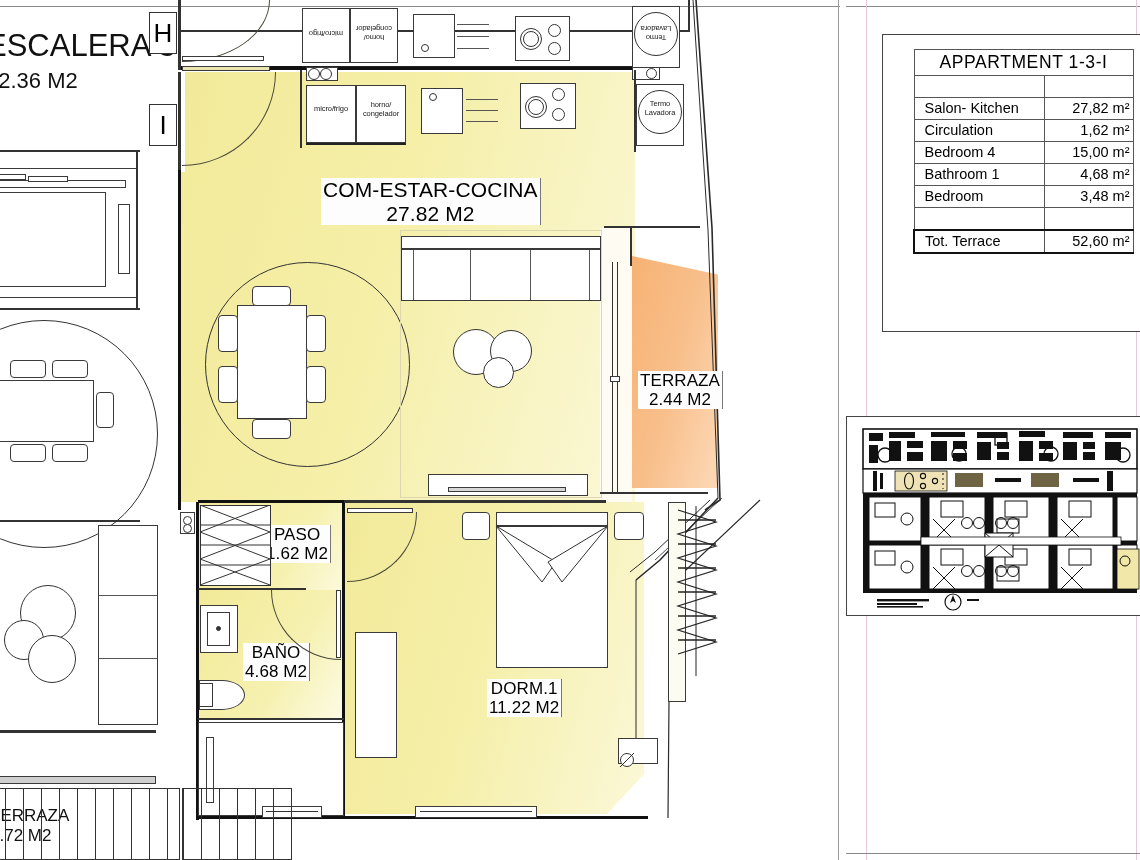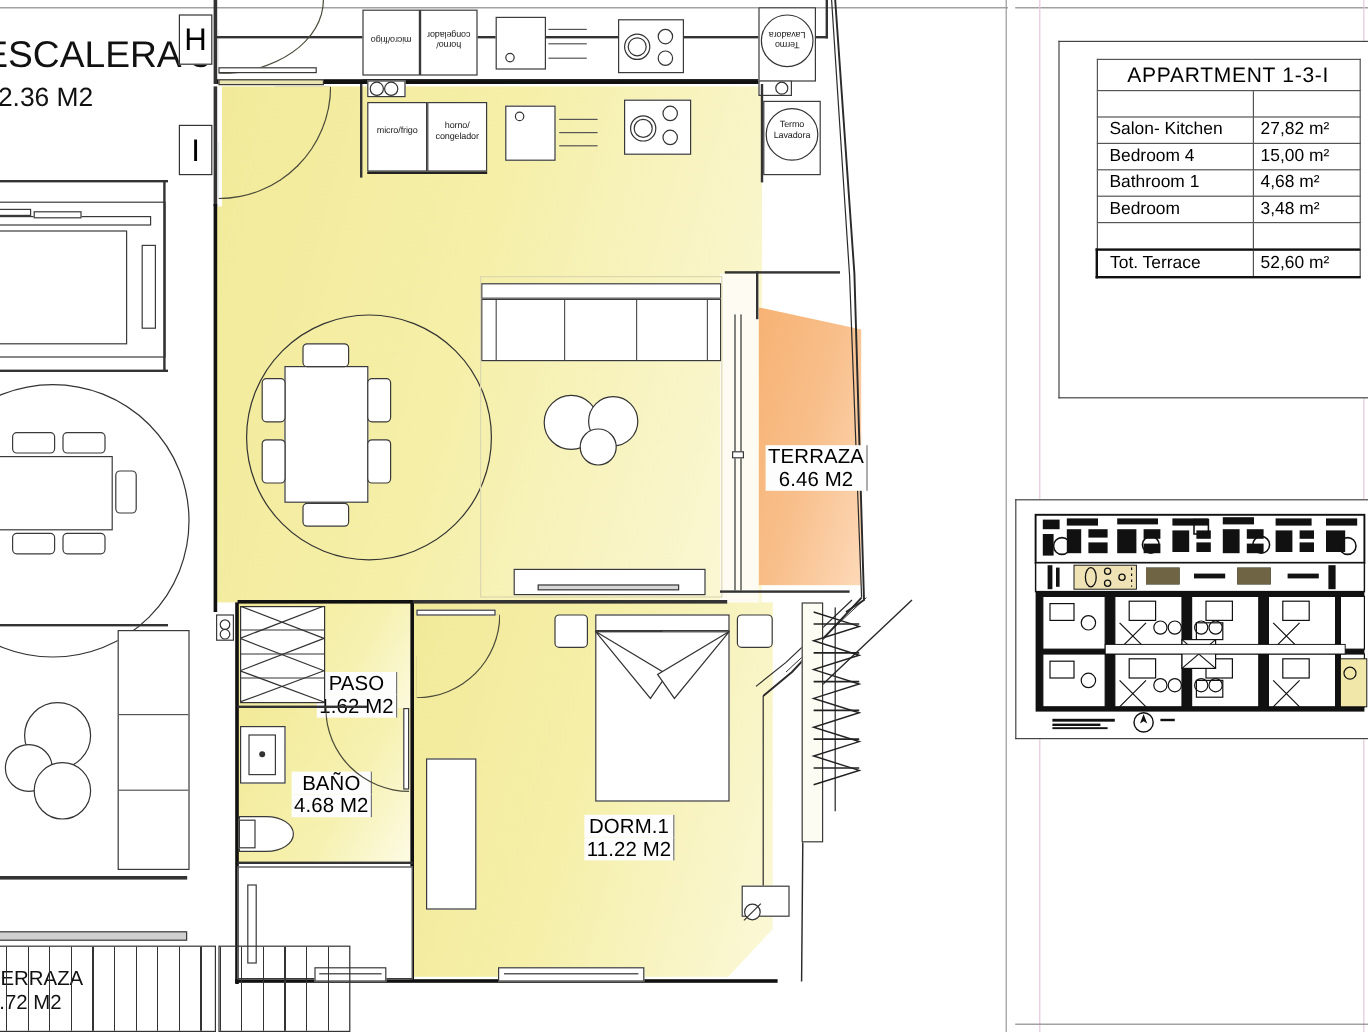--- a/index.html
+++ b/index.html
@@ -96,21 +96,21 @@
     font-size: 14.5px;
     color: #000;
   }
   table.spec td {
     border: 1px solid #555;
     padding: 2px 6px 3px 6px;
     height: 22px;
     white-space: nowrap;
   }
   table.spec td.name { width: 130px; text-align: left; padding-left: 10px; }
-  table.spec td.val  { width: 89px;  padding-right: 3px; }
+  table.spec td.val  { width: 89px;  text-align: right; padding-right: 3px; }
   table.spec tr.title td {
     text-align: center; font-size: 17.5px; letter-spacing: .6px;
     padding: 2px 4px; height: 26px;
   }
   table.spec tr.spacer td { height: 16px; border-top: 1px solid #555; }
   table.spec tr.strong td {
     border-top: 2px solid #111; border-bottom: 2px solid #111;
   }
   table.spec tr.strong td.name { border-left: 2px solid #111; }
 
@@ -302,39 +302,43 @@
 
   <div class="circ" style="left:453px;top:329px;width:46px;height:46px;"></div>
   <div class="circ" style="left:490px;top:330px;width:42px;height:42px;"></div>
   <div class="circ" style="left:483px;top:357px;width:31px;height:31px;"></div>
 
   <div class="lt" style="left:428px;top:474px;width:160px;height:22px;"></div>
   <div class="lt" style="left:448px;top:487px;width:118px;height:5px;background:#d7d7d7;"></div>
 
   <div class="lt-nf" style="left:400px;top:230px;width:202px;height:268px;border-color:#ddd7b0;"></div>
 
-
-  <div class="room-label" style="left:264px;top:525px;margin-top:35px;">
+  <div class="room-label big" style="left:321px;top:178px;">
+    <span>COM-ESTAR-COCINA</span>
+    <span>27.82 M2</span>
+  </div>
+
+  <div class="room-label" style="left:264px;top:525px;">
     <span>PASO</span>
     <span>1.62 M2</span>
   </div>
 
   <div class="room-label" style="left:243px;top:643px;">
     <span>BAÑO</span>
     <span>4.68 M2</span>
   </div>
 
   <div class="room-label" style="left:487px;top:679px;">
     <span>DORM.1</span>
     <span>11.22 M2</span>
   </div>
 
   <div class="room-label" style="left:638px;top:371px;">
     <span>TERRAZA</span>
-    <span>6.46 M2</span>
+    <span>2.44 M2</span>
   </div>
 
   <div id="terraza-bl">
     <div>TERRAZA</div>
     <div>4.72 M2</div>
   </div>
 
   <div class="wall" style="left:198px;top:500px;width:146px;height:3px;"></div>
   <div class="wall" style="left:342px;top:500px;width:3px;height:318px;"></div>
   <div class="wall-thin" style="left:198px;top:588px;width:108px;height:2px;"></div>
@@ -457,20 +461,24 @@
         <tr class="title">
           <td colspan="2">APPARTMENT 1-3-I</td>
         </tr>
         <tr>
           <td class="name">&nbsp;</td>
           <td class="val">&nbsp;</td>
         </tr>
         <tr>
           <td class="name">Salon- Kitchen</td>
           <td class="val">27,82 m²</td>
+        </tr>
+        <tr>
+          <td class="name">Circulation</td>
+          <td class="val">1,62 m²</td>
         </tr>
         <tr>
           <td class="name">Bedroom 4</td>
           <td class="val">15,00 m²</td>
         </tr>
         <tr>
           <td class="name">Bathroom 1</td>
           <td class="val">4,68 m²</td>
         </tr>
         <tr>

